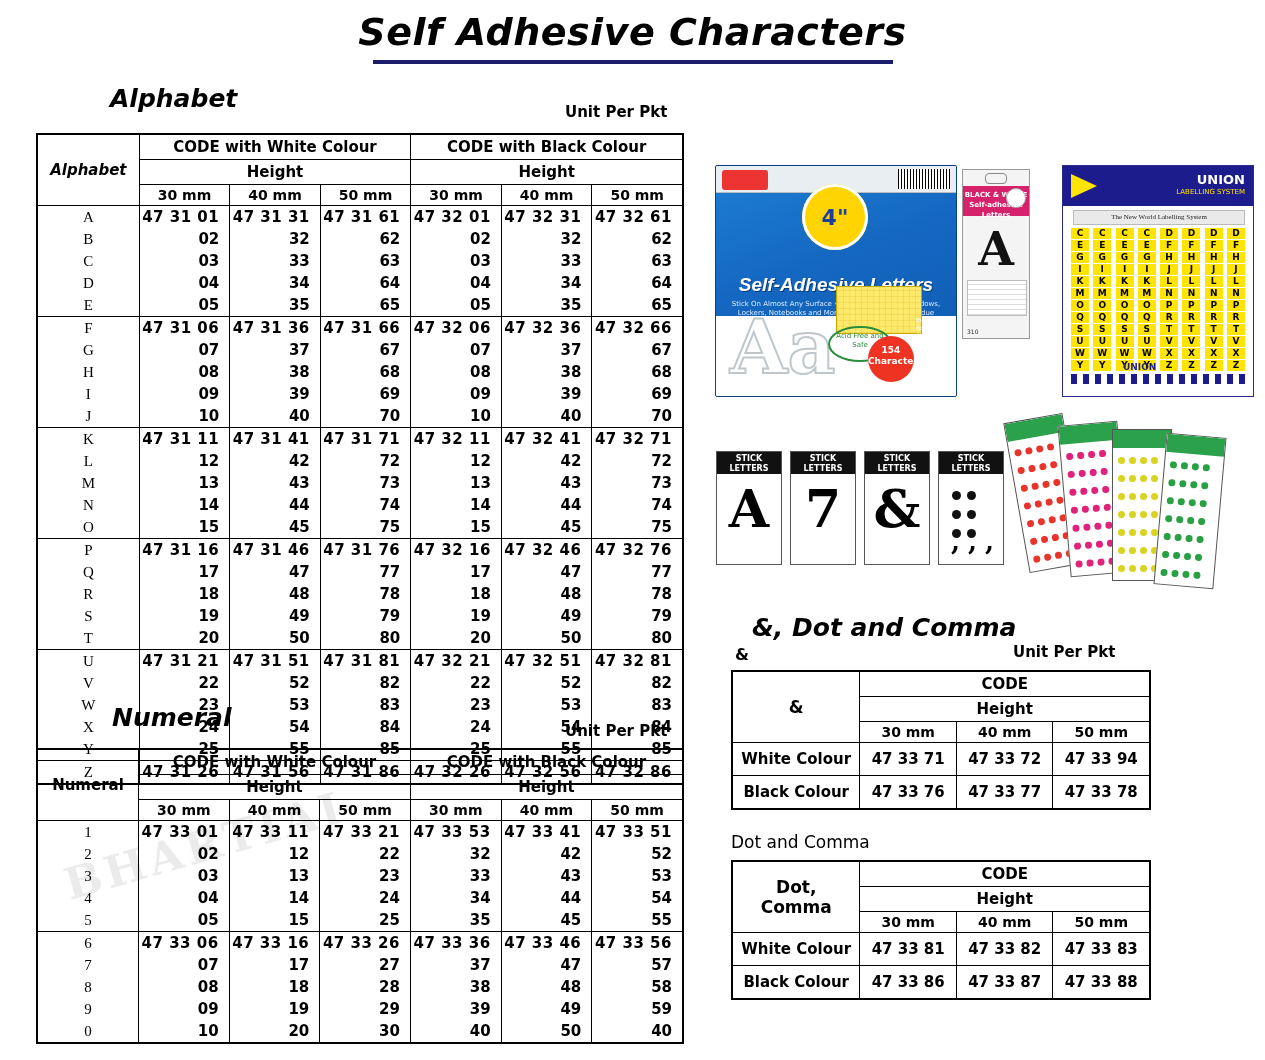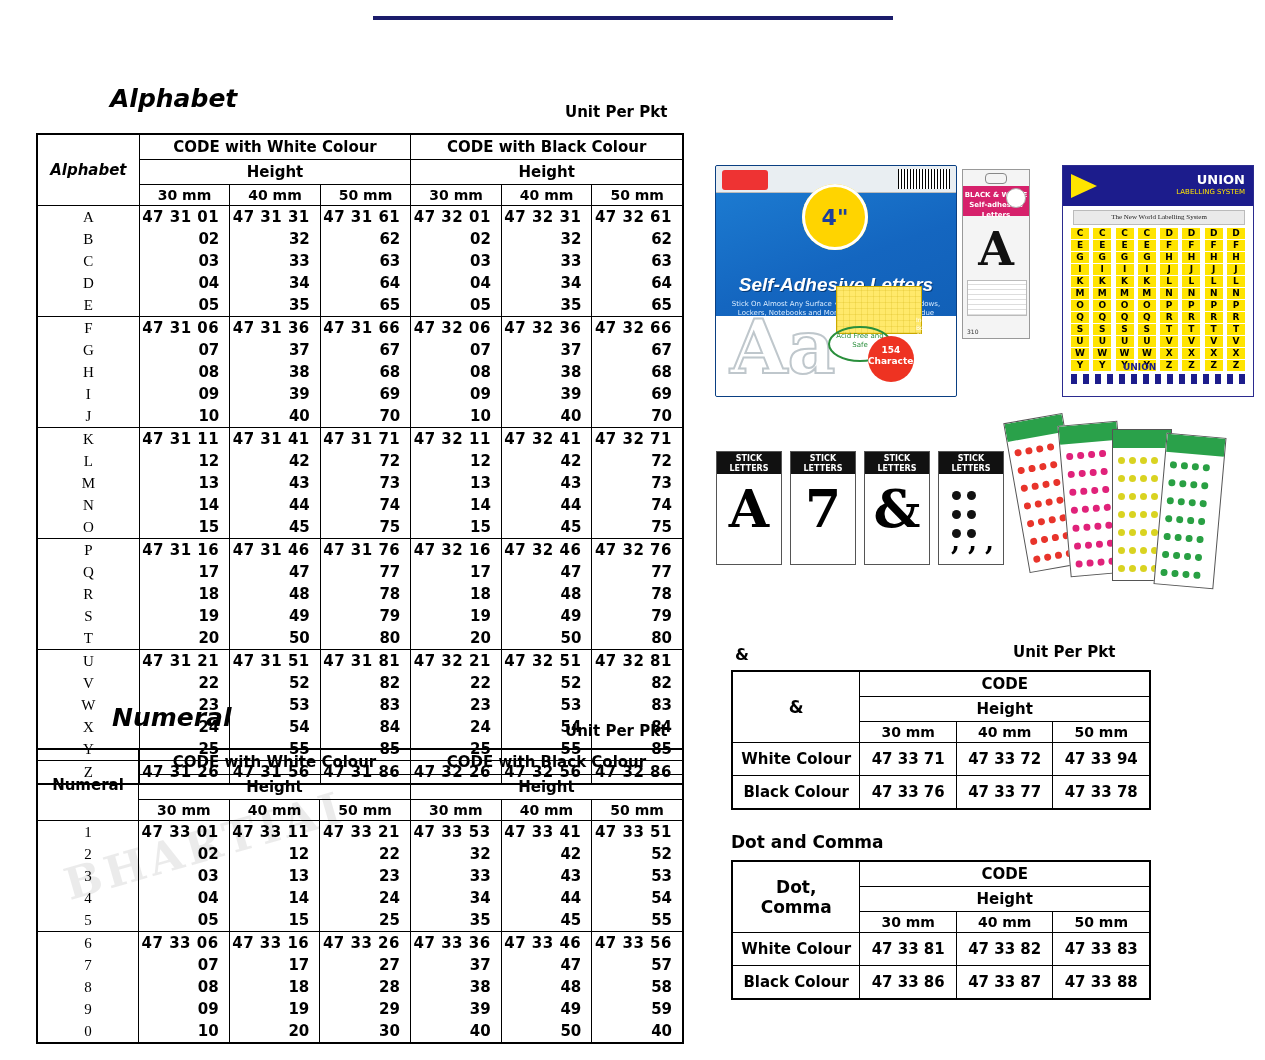--- a/index.html
+++ b/index.html
@@ -60,21 +60,21 @@
   .lbl-alphabet{position:absolute;left:110px;top:84px;}
   .lbl-unit-alpha{position:absolute;left:565px;top:103px;}
   .lbl-numeral{position:absolute;left:112px;top:703px;}
   .lbl-unit-num{position:absolute;left:565px;top:722px;}
 
   
   .lbl-amp{position:absolute;left:752px;top:613px;}
   .lbl-amp-small{position:absolute;left:735px;top:645px;font-family:"DejaVu Sans",sans-serif;font-weight:bold;font-size:16px;}
   .lbl-unit-amp{position:absolute;left:1013px;top:643px;}
   #amp-table{position:absolute;left:731px;top:670px;width:420px;}
-  .lbl-dot{position:absolute;left:731px;top:832px;font-family:"DejaVu Sans",sans-serif;font-weight:bold;font-size:17px;text-align:right;}
+  .lbl-dot{position:absolute;left:731px;top:832px;font-family:"DejaVu Sans",sans-serif;font-weight:normal;font-size:17px;text-align:right;}
   #dot-table{position:absolute;left:731px;top:860px;width:420px;padding-left:14px;}
 
   .amp-side{
     font-family:"DejaVu Sans",sans-serif;font-weight:bold;font-size:17px;
     text-align:center;padding:10px 6px;
   }
   .amp-row-lab{
     font-family:"DejaVu Sans",sans-serif;font-weight:bold;font-size:15px;
     text-align:center;padding:7px 6px;white-space:nowrap;
   }
@@ -179,20 +179,21 @@
     font-family:"DejaVu Serif",serif;font-weight:bold;font-size:44px;
     color:rgba(0,0,0,0.08);transform:rotate(-16deg);letter-spacing:4px;
   }
 </style>
 </head>
 <body>
 
 <div class="page">
 
   <div class="title-wrap">
+    <div class="title">Self Adhesive Characters</div>
     <div class="title-rule"></div>
   </div>
 
   <div class="sec-head lbl-alphabet">Alphabet</div>
   <div class="unit-label lbl-unit-alpha">Unit Per Pkt</div>
 
   <table class="grid" id="alphabet-table">
     <tbody>
         <tr>
       <td class="hdr" rowspan="3" style="width:96px;font-style:italic;">Alphabet</td>
@@ -821,20 +822,21 @@
           <div class="top"></div>
           <div class="dotsarea"><i style="background: rgb(217, 211, 33);"></i><i style="background: rgb(217, 211, 33);"></i><i style="background: rgb(217, 211, 33);"></i><i style="background: rgb(217, 211, 33);"></i><i style="background: rgb(217, 211, 33);"></i><i style="background: rgb(217, 211, 33);"></i><i style="background: rgb(217, 211, 33);"></i><i style="background: rgb(217, 211, 33);"></i><i style="background: rgb(217, 211, 33);"></i><i style="background: rgb(217, 211, 33);"></i><i style="background: rgb(217, 211, 33);"></i><i style="background: rgb(217, 211, 33);"></i><i style="background: rgb(217, 211, 33);"></i><i style="background: rgb(217, 211, 33);"></i><i style="background: rgb(217, 211, 33);"></i><i style="background: rgb(217, 211, 33);"></i><i style="background: rgb(217, 211, 33);"></i><i style="background: rgb(217, 211, 33);"></i><i style="background: rgb(217, 211, 33);"></i><i style="background: rgb(217, 211, 33);"></i><i style="background: rgb(217, 211, 33);"></i><i style="background: rgb(217, 211, 33);"></i><i style="background: rgb(217, 211, 33);"></i><i style="background: rgb(217, 211, 33);"></i><i style="background: rgb(217, 211, 33);"></i><i style="background: rgb(217, 211, 33);"></i><i style="background: rgb(217, 211, 33);"></i><i style="background: rgb(217, 211, 33);"></i></div>
         </div>
         <div class="fanpk" style="left: 144px; top: 18px; transform: rotate(5deg);">
           <div class="top"></div>
           <div class="dotsarea"><i style="background: rgb(41, 160, 67);"></i><i style="background: rgb(41, 160, 67);"></i><i style="background: rgb(41, 160, 67);"></i><i style="background: rgb(41, 160, 67);"></i><i style="background: rgb(41, 160, 67);"></i><i style="background: rgb(41, 160, 67);"></i><i style="background: rgb(41, 160, 67);"></i><i style="background: rgb(41, 160, 67);"></i><i style="background: rgb(41, 160, 67);"></i><i style="background: rgb(41, 160, 67);"></i><i style="background: rgb(41, 160, 67);"></i><i style="background: rgb(41, 160, 67);"></i><i style="background: rgb(41, 160, 67);"></i><i style="background: rgb(41, 160, 67);"></i><i style="background: rgb(41, 160, 67);"></i><i style="background: rgb(41, 160, 67);"></i><i style="background: rgb(41, 160, 67);"></i><i style="background: rgb(41, 160, 67);"></i><i style="background: rgb(41, 160, 67);"></i><i style="background: rgb(41, 160, 67);"></i><i style="background: rgb(41, 160, 67);"></i><i style="background: rgb(41, 160, 67);"></i><i style="background: rgb(41, 160, 67);"></i><i style="background: rgb(41, 160, 67);"></i><i style="background: rgb(41, 160, 67);"></i><i style="background: rgb(41, 160, 67);"></i><i style="background: rgb(41, 160, 67);"></i><i style="background: rgb(41, 160, 67);"></i><i style="background: rgb(41, 160, 67);"></i><i style="background: rgb(41, 160, 67);"></i><i style="background: rgb(41, 160, 67);"></i></div>
         </div>
       </div>
   </div>
 
+  <div class="sec-head lbl-amp">&amp;, Dot and Comma</div>
   <div class="lbl-amp-small">&amp;</div>
   <div class="unit-label lbl-unit-amp">Unit Per Pkt</div>
 
   <table class="grid" id="amp-table">
     <tbody>
         <tr>
       <td class="amp-side" rowspan="3" style="width:120px;">&amp;</td>
       <td class="hdr" colspan="3">CODE</td>
     </tr>
     <tr>

